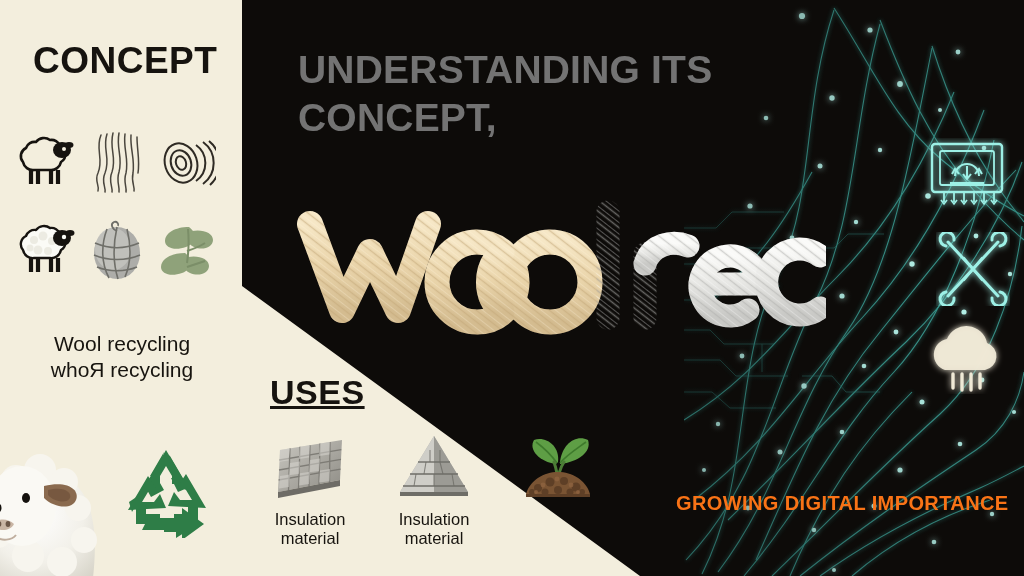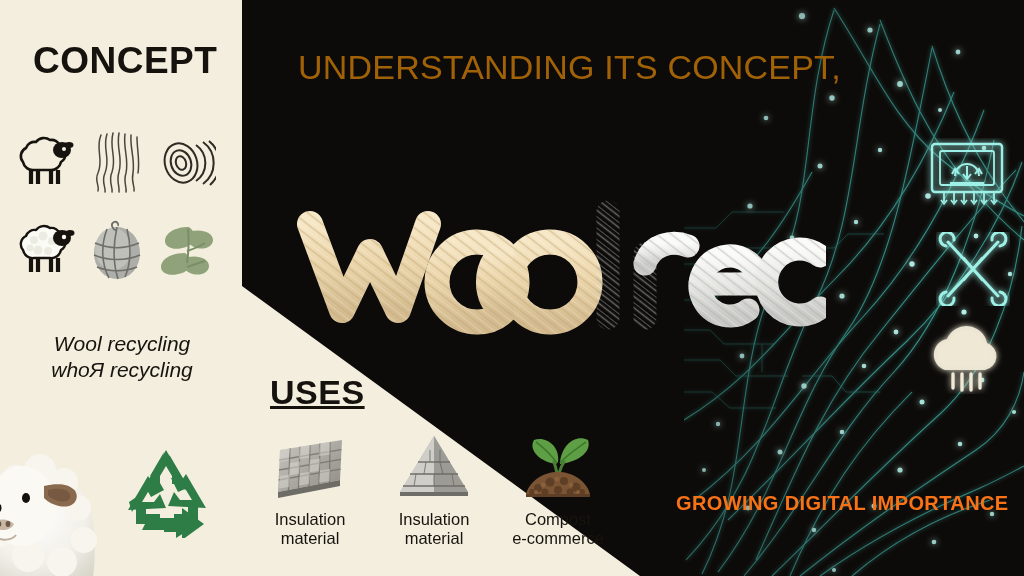--- a/index.html
+++ b/index.html
@@ -25,21 +25,21 @@
     color:#16130F;line-height:1;text-align:right;
   }
   .icon-grid{position:absolute;left:10px;top:118px;width:215px;}
   .icon-row{display:flex;}
   .icon-cell{width:71px;height:88px;display:flex;align-items:center;justify-content:center;}
   .icon-cell svg{display:block;}
 
   .left-para{
     position:absolute;left:8px;top:331px;width:228px;
     text-align:center;color:#17140F;
-    font-size:21px;line-height:1.22;font-weight:400;font-style:italic;
+    font-size:21px;line-height:1.22;font-weight:400;
   }
   .left-para span{display:block;}
 
   .sheep-photo{position:absolute;left:-18px;top:436px;width:118px;height:150px;}
   .recycle-mark{position:absolute;left:120px;top:446px;width:92px;height:92px;}
 
   
   .uses-head{
     position:absolute;left:270px;top:375px;
     font-size:34px;font-weight:bold;letter-spacing:0.5px;color:#16130F;line-height:1;text-decoration:underline;
@@ -49,21 +49,21 @@
   .use-art{width:92px;height:74px;}
   .use-label{
     margin-top:6px;text-align:center;color:#17140F;
     font-size:16.5px;line-height:1.15;
   }
   .use-label b{display:block;font-weight:400;}
 
   
   .title{
     position:absolute;left:298px;top:46px;width:560px;
-    color:#a16207;font-size:34px;font-weight:normal;line-height:1.24;
+    color:#737373;font-size:39px;font-weight:bold;line-height:1.24;
     letter-spacing:0.2px;
   }
   .title span{display:block;}
   .growing{
     position:absolute;left:676px;top:492px;
     color:#f97316;font-size:20px;font-weight:bold;letter-spacing:0.4px;
   }
 
   
   .logo{position:absolute;left:296px;top:198px;width:530px;height:140px;}
@@ -564,21 +564,17 @@
         </g>
         <g fill="#8E6340" opacity="0.8">
           <circle cx="31" cy="55" r="2.4"></circle>
             <circle cx="45" cy="49" r="2.4"></circle>
           <circle cx="59" cy="55" r="2.4"></circle>
             <circle cx="24" cy="62" r="2"></circle>
           <circle cx="66" cy="62" r="2"></circle>
         </g>
         <path d="M14 64 L78 64 L78 67 L14 67 Z" fill="#5E3F26"></path>
       </svg>
-      <div class="use-label">
-        <b>Compost</b>
-        <b>e-commerce</b>
-      </div>
     </div>
 
   </div>
 
 </div>
 
 </body></html>

